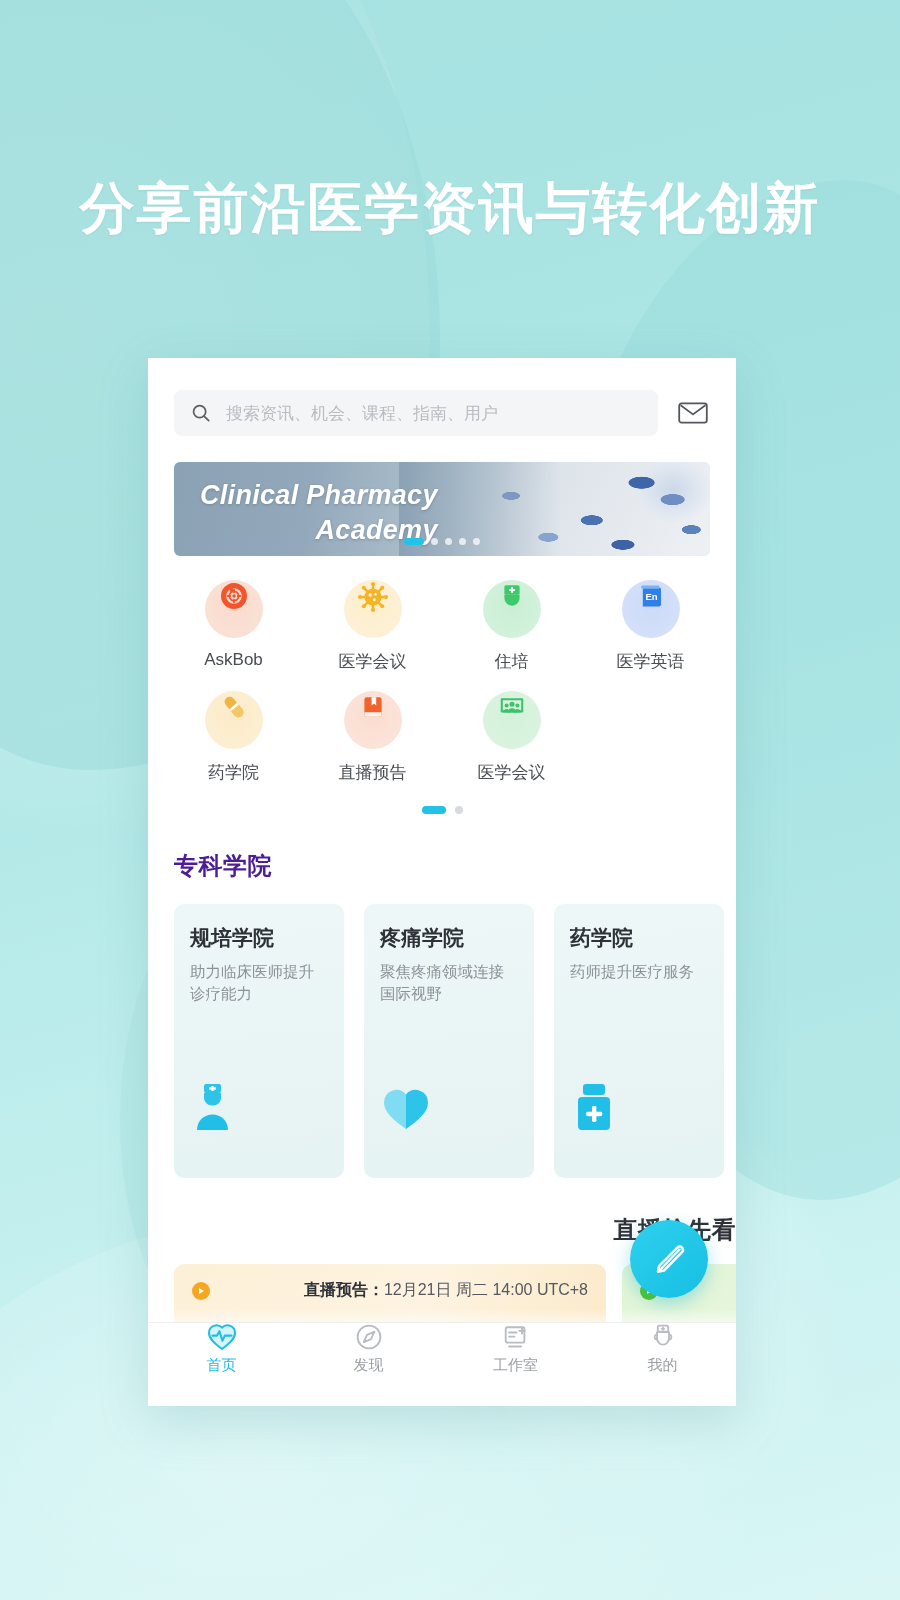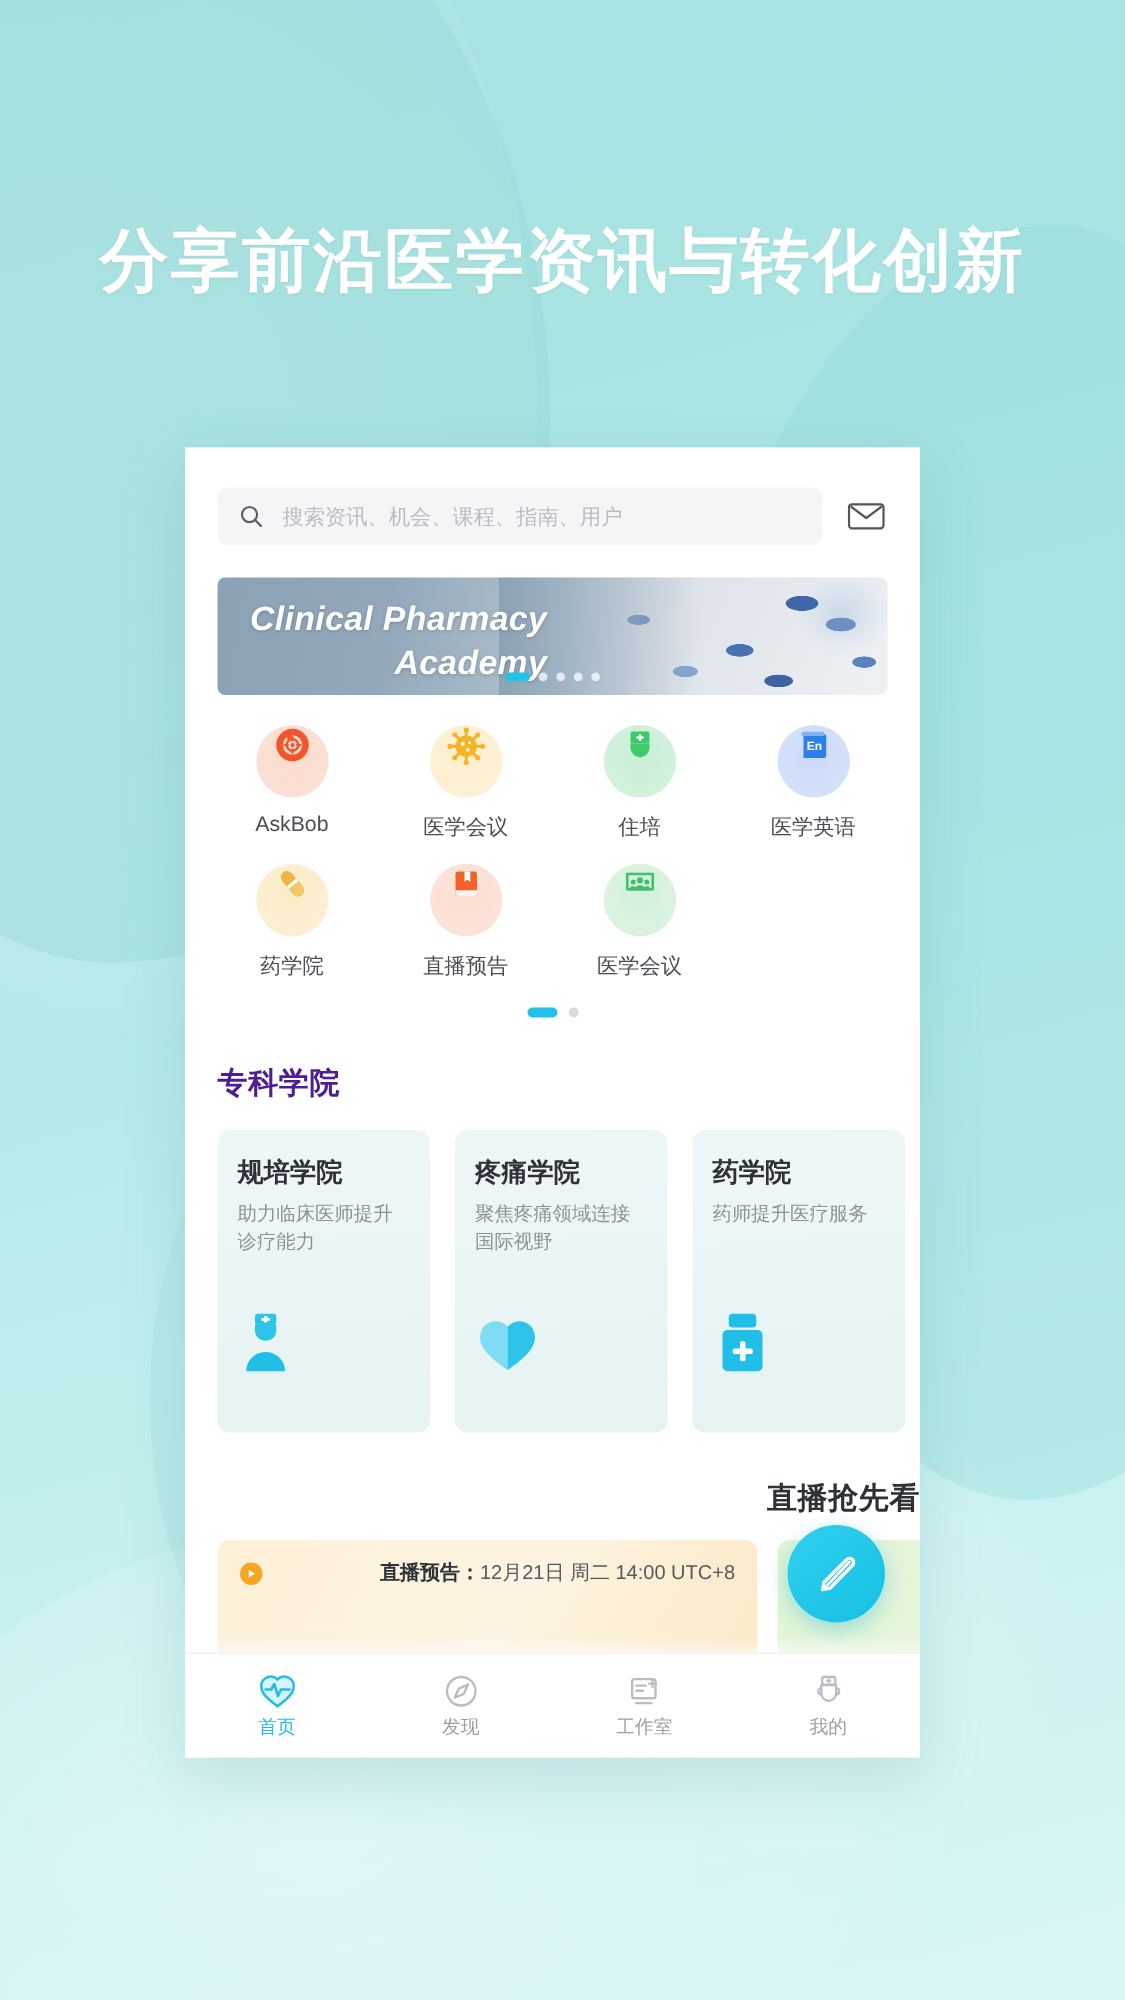--- a/index.html
+++ b/index.html
@@ -140,21 +140,21 @@
     margin:36px 0 0 26px;
     font-size:24px; font-weight:bold; color:#4c1d95;
     letter-spacing:.5px;
   }
 
   .cards{
     margin:22px 0 0 26px;
     display:flex; gap:20px;
   }
   .card{
-    width:170px; height:242px;
+    width:170px; height:274px;
     border-radius:10px;
     background:linear-gradient(175deg,#eef7f7 0%,#eaf5f5 40%,#e6f3f3 100%);
     padding:20px 16px 0 16px;
     position:relative;
     flex:0 0 auto;
   }
   .card-t{ font-size:21px; font-weight:bold; color:#2e3138; }
   .card-d{ margin-top:9px; font-size:15.5px; color:#8d9199; line-height:1.45; }
   .card-ic{ position:absolute; left:16px; bottom:42px; }
 
@@ -189,21 +189,21 @@
     box-shadow:0 6px 18px rgba(25,180,215,.38);
     display:flex; align-items:center; justify-content:center;
     z-index:30;
   }
 
   
   .tabbar{
     position:absolute; left:0; right:0; bottom:0; height:84px;
     background:#ffffff;
     border-top:1px solid #eceef0;
-    display:flex; align-items:center;
+    display:flex; align-items:flex-start;
     z-index:40;
   }
   .tab{ flex:1; display:flex; flex-direction:column; align-items:center; gap:5px; }
   .tab-lbl{ font-size:15px; color:#9b9ea4; }
   .tab.active .tab-lbl{ color:#22bde3; }
 
   .scrim{
     position:absolute; left:0; right:0; bottom:72px; height:26px;
     background:linear-gradient(to top, rgba(255,255,255,.96), rgba(255,255,255,0));
     z-index:35; pointer-events:none;

